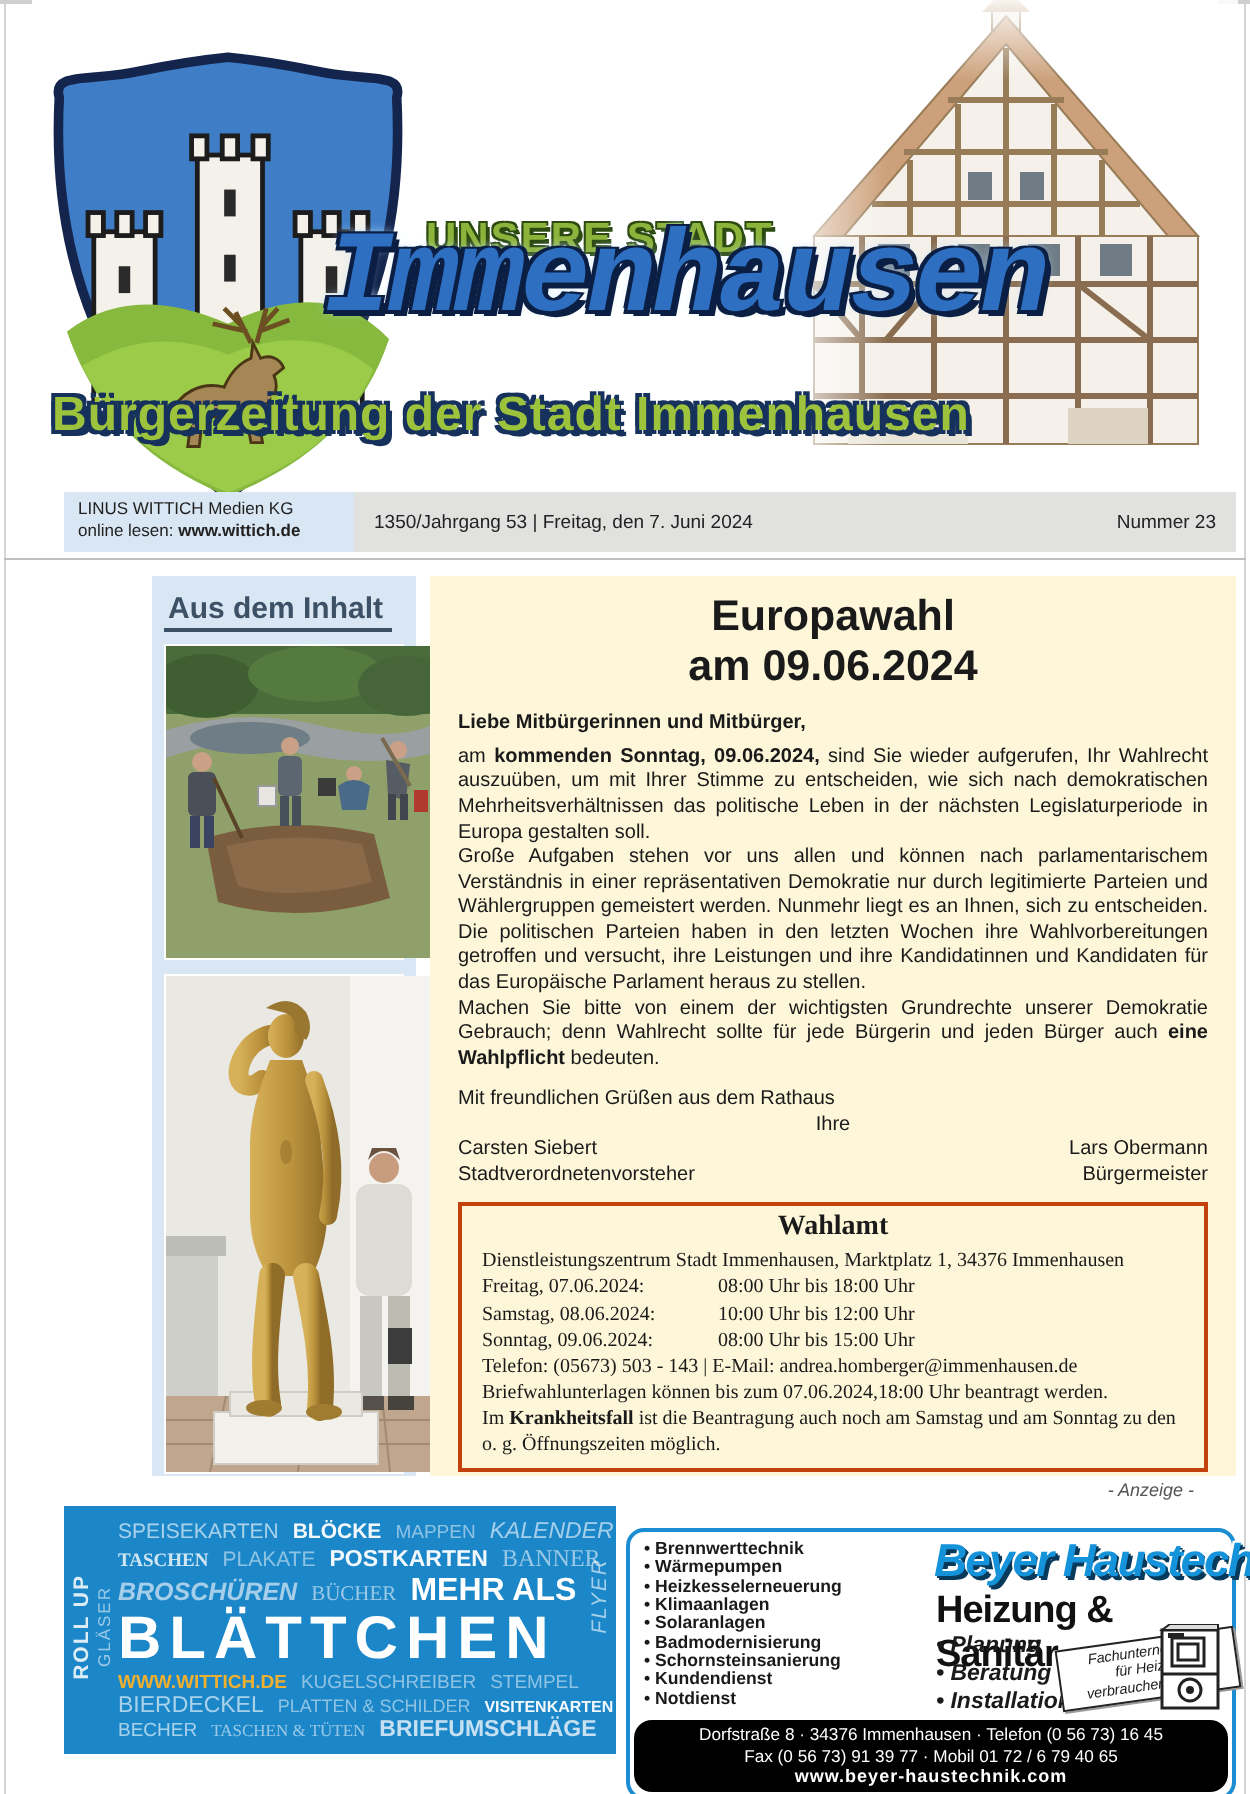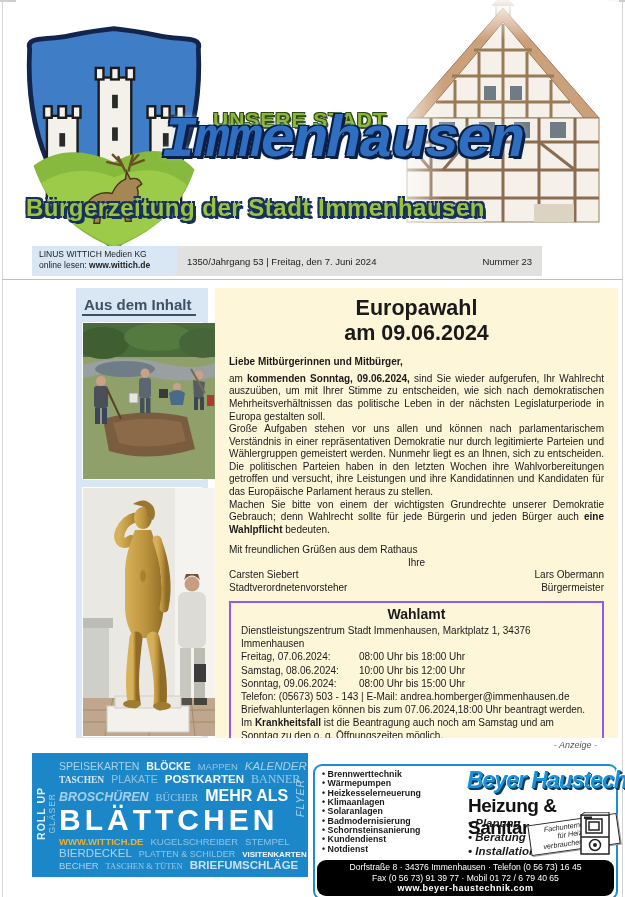--- a/index.html
+++ b/index.html
@@ -16,21 +16,21 @@
   .crest-svg{position:absolute;left:18px;top:20px;}
   .kicker{position:absolute;left:213px;top:108px;font-size:21px;font-weight:bold;letter-spacing:1px;
     color:#8cb33a;text-shadow:-1px -1px 0 #2c4a12,1px -1px 0 #2c4a12,-1px 1px 0 #2c4a12,2px 2px 0 #2c4a12;}
   .script-title{position:absolute;left:162px;top:108px;width:455px;font-family:Liberation Mono, monospace;
     font-style:italic;font-weight:bold;font-size:58px;letter-spacing:-2px;color:#2e6fc2;
     text-shadow:-2px -1px 0 #0b1f44,2px -1px 0 #0b1f44,-2px 2px 0 #0b1f44,3px 3px 0 #0b1f44,0 0 6px #bfe0ff;}
   .masthead-subtitle{position:absolute;left:26px;top:194px;font-size:24px;font-weight:bold;letter-spacing:.5px;
     color:#9dc23b;text-shadow:-2px -2px 0 #16325c,2px -2px 0 #16325c,-2px 2px 0 #16325c,2px 2px 0 #16325c,3px 3px 0 #16325c;}
 
   
-  .infobar{position:absolute;left:32px;top:246px;width:510px;height:30px;display:flex;font-size:8.5px;}
+  .infobar{position:absolute;left:32px;top:246px;width:586px;height:30px;display:flex;font-size:8.5px;}
   .infobar-left{width:145px;background:#d9e6f3;padding:3px 7px;box-sizing:border-box;line-height:1.35;color:#222;}
   .infobar-right{flex:1;background:#e1e1e0;display:flex;align-items:center;justify-content:space-between;
      padding:0 10px;font-size:9.5px;color:#222;}
   .hairline{position:absolute;left:2px;top:279px;width:621px;height:1px;background:#bfbfbf;}
 
   
   .content-row{position:absolute;left:32px;top:288px;width:586px;height:450px;display:flex;gap:7px;}
   .sidebar{width:132px;background:#d9e6f3;padding:6px;box-sizing:border-box;margin-left:44px;}
   .sidebar-heading{display:inline-block;font-size:15px;font-weight:bold;color:#3d5166;
      border-bottom:2.5px solid #3d5166;padding:0 4px 1px 2px;margin:2px 0 6px 0;}
@@ -39,21 +39,21 @@
 
   .article{flex:1;background:#fdf6d8;padding:6px 14px;box-sizing:border-box;overflow:hidden;}
   .art-title{text-align:center;font-size:21.5px;font-weight:bold;line-height:1.18;margin-top:2px;}
   .salutation{font-weight:bold;font-size:10px;margin-top:9px;}
   .body-p{font-size:10px;line-height:1.26;text-align:justify;margin:0;}
   .body-p.gap{margin-top:6px;}
   .closing{font-size:10px;margin-top:8px;}
   .ihre{text-align:center;font-size:10px;margin-top:2px;}
   .sig-row{display:flex;justify-content:space-between;font-size:10px;line-height:1.3;}
 
-  .wahlamt{margin-top:7px;border:2px solid #8b5cf6;padding:2px 10px 5px 10px;}
+  .wahlamt{margin-top:7px;border:2px solid #c2410c;padding:2px 10px 5px 10px;font-family:Liberation Serif, serif;}
   .w-title{text-align:center;font-size:14px;font-weight:bold;margin:1px 0 2px 0;}
   .w-line{font-size:10px;line-height:1.3;}
   .w-hours-heading{font-size:10px;font-weight:bold;margin-top:2px;}
   .w-row{font-size:10px;line-height:1.32;}
   .w-day{display:inline-block;width:118px;}
 
   .anzeige{position:absolute;right:28px;top:740px;font-size:9px;font-style:italic;color:#555;}
 
   
   .ads-row{position:absolute;left:32px;top:753px;width:586px;height:125px;display:flex;gap:5px;}

